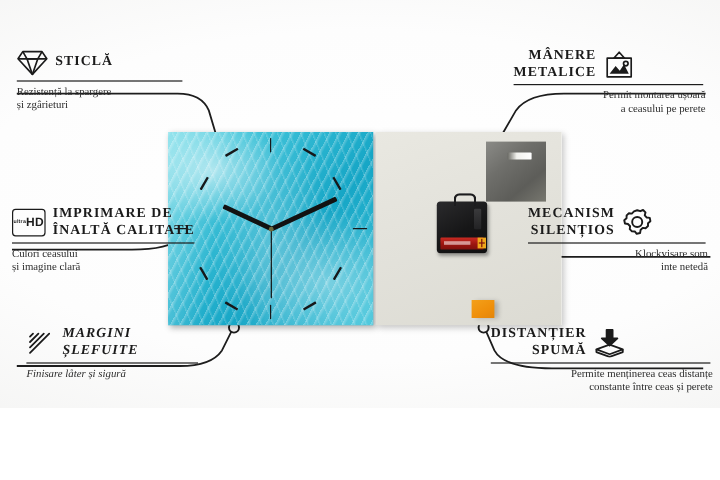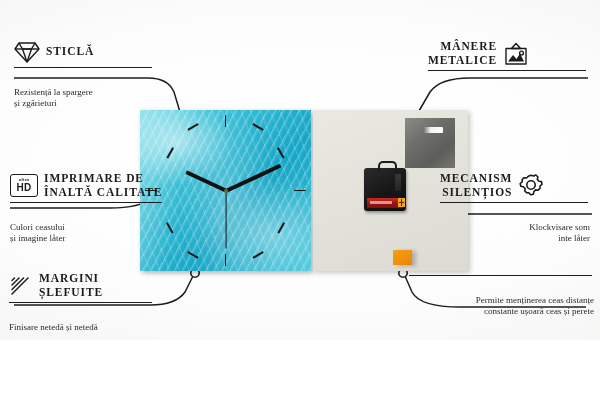--- a/index.html
+++ b/index.html
@@ -12,27 +12,27 @@
   .feat{position:absolute;}
   .feat .head{display:flex;align-items:center;gap:6px;}
   .feat.left .head{justify-content:flex-start;}
   .feat.right .head{justify-content:flex-start;}
   .title{font-family:"Liberation Serif",serif;font-weight:bold;
          font-size:11.5px;letter-spacing:.9px;color:#1b1b1b;line-height:13.5px;
          text-transform:uppercase;}
   .feat.right .title{text-align:right;}
   .rule{height:1px;background:#1d1d1d;margin-top:3px;}
   .sub{font-family:"Liberation Serif",serif;font-size:9px;color:#2b2b2b;
-       line-height:11px;margin-top:19px;}
+       line-height:11px;margin-top:3px;}
   .feat.right .sub{text-align:right;}
   .ico{flex:0 0 auto;display:block;}
 
   
   .hdbox{width:26px;height:21px;border:1.6px solid #1b1b1b;border-radius:3px;
-         display:flex;flex-direction:column;align-items:center;justify-content:center;}
+         display:flex;flex-direction:row;align-items:center;justify-content:center;}
   .hdbox .u{font-family:"Liberation Sans",sans-serif;font-size:4.4px;font-weight:bold;
             letter-spacing:.2px;color:#1b1b1b;line-height:4.4px;}
   .hdbox .h{font-family:"Liberation Sans",sans-serif;font-size:10px;font-weight:bold;
             letter-spacing:.3px;color:#1b1b1b;line-height:10px;}
 
   
   #clock{position:absolute;left:140px;top:110px;width:171px;height:161px;
          box-shadow:2px 2px 5px rgba(0,0,0,.30);overflow:hidden;
          background:#27b7cf;}
   #clockface{position:absolute;inset:0;
@@ -176,61 +176,65 @@
         <span class="h">HD</span>
       </div>
       <div class="title">
         <span>IMPRIMARE DE</span><br>
         <span>ÎNALTĂ CALITATE</span>
       </div>
     </div>
     <div class="rule" style="width:152px;"></div>
     <div class="sub">
       <span>Culori ceasului</span><br>
-      <span>și imagine låter</span>
-    </div>
-  </div>
-
-  <div class="feat left" style="left:9px;top:272px;width:145px;">
+      <span>și imagine clară</span>
+    </div>
+  </div>
+
+  <div class="feat left" style="left:22px;top:272px;width:145px;font-style:italic;">
     <div class="head">
       <svg class="ico" width="24" height="22" viewBox="0 0 24 22">
         <g stroke="#1b1b1b" stroke-width="1.5" stroke-linecap="round">
           <path d="M3,19 L19,3"></path>
             <path d="M3,14.5 L14.5,3"></path>
             <path d="M3,10 L10,3"></path>
             <path d="M3,5.5 L5.5,3"></path>
         </g>
       </svg>
       <div class="title">
         <span>MARGINI</span><br>
         <span>ȘLEFUITE</span>
       </div>
     </div>
     <div class="rule" style="width:143px;"></div>
     <div class="sub">
-      <span>Finisare netedă și netedă</span>
+      <span>Finisare låter și sigură</span>
     </div>
   </div>
 
   <div class="feat right" style="right:12px;top:40px;width:160px;">
     <div class="head">
       <div class="title">
         <span>MÂNERE</span><br>
         <span>METALICE</span>
       </div>
       <svg class="ico" width="26" height="24" viewBox="0 0 26 24">
         <g fill="none" stroke="#1b1b1b" stroke-width="1.4" stroke-linejoin="round">
           <path d="M13,1.5 L8.5,6.5 H17.5 Z"></path>
           <rect x="3" y="6.5" width="20" height="15.5"></rect>
           <path d="M5,19.5 L10,13 L13.5,17 L17,11.5 L21,19.5 Z" fill="#1b1b1b" stroke="none"></path>
           <circle cx="18.5" cy="11" r="1.9"></circle>
         </g>
       </svg>
     </div>
     <div class="rule" style="width:158px;"></div>
+    <div class="sub">
+      <span>Permit montarea ușoară</span><br>
+      <span>a ceasului pe perete</span>
+    </div>
   </div>
 
   <div class="feat right" style="right:10px;top:172px;width:150px;">
     <div class="head">
       <div class="title">
         <span>MECANISM</span><br>
         <span>SILENȚIOS</span>
       </div>
       <svg class="ico" width="26" height="25" viewBox="0 0 26 25">
         <g fill="none" stroke="#1b1b1b" stroke-width="1.6" stroke-linejoin="round">
@@ -238,25 +242,38 @@
                    L22.0,13.0 L22.0,15.4 L20.0,17.2 L17.6,16.9 L15.8,18.7 L15.4,21.2 L12.6,21.8
                    L11.0,19.9 L8.6,19.8 L6.8,17.9 L7.1,15.5 L5.3,13.7 L2.8,13.3 L2.2,10.5
                    L4.1,8.9 L4.2,6.5 L6.1,4.7 L8.5,5.0 L10.3,3.2 Z"></path>
           <circle cx="13" cy="12" r="4.2"></circle>
         </g>
       </svg>
     </div>
     <div class="rule" style="width:148px;"></div>
     <div class="sub">
       <span>Klockvisare som</span><br>
-      <span>inte låter</span>
+      <span>inte netedă</span>
     </div>
   </div>
 
   <div class="feat right" style="right:6px;top:272px;width:185px;">
+    <div class="head">
+      <div class="title">
+        <span>DISTANȚIER</span><br>
+        <span>SPUMĂ</span>
+      </div>
+      <svg class="ico" width="26" height="25" viewBox="0 0 26 25">
+        <g fill="none" stroke="#1b1b1b" stroke-width="1.5" stroke-linejoin="round">
+          <path d="M10.5,2 H15.5 V9 H19.5 L13,15 L6.5,9 H10.5 Z" fill="#1b1b1b"></path>
+          <path d="M13,14.2 L24,18.2 L13,22.2 L2,18.2 Z"></path>
+          <path d="M2,18.2 V20.4 L13,24.4 L24,20.4 V18.2"></path>
+        </g>
+      </svg>
+    </div>
     <div class="rule" style="width:183px;"></div>
     <div class="sub">
       <span>Permite menținerea ceas distanțe</span><br>
-      <span>constante ușoară ceas și perete</span>
+      <span>constante între ceas și perete</span>
     </div>
   </div>
 
 </div>
 
 </body></html>

